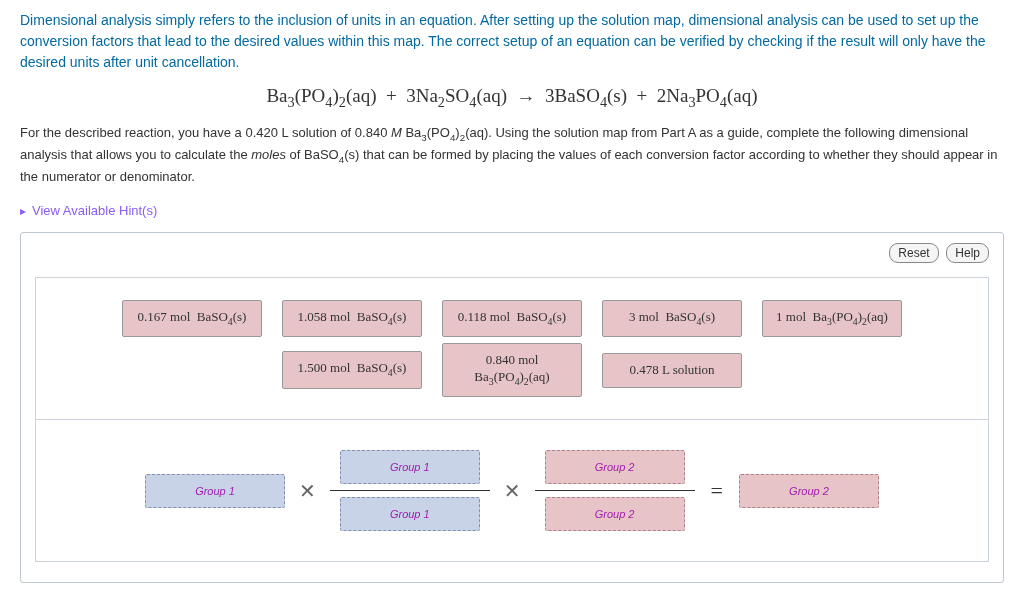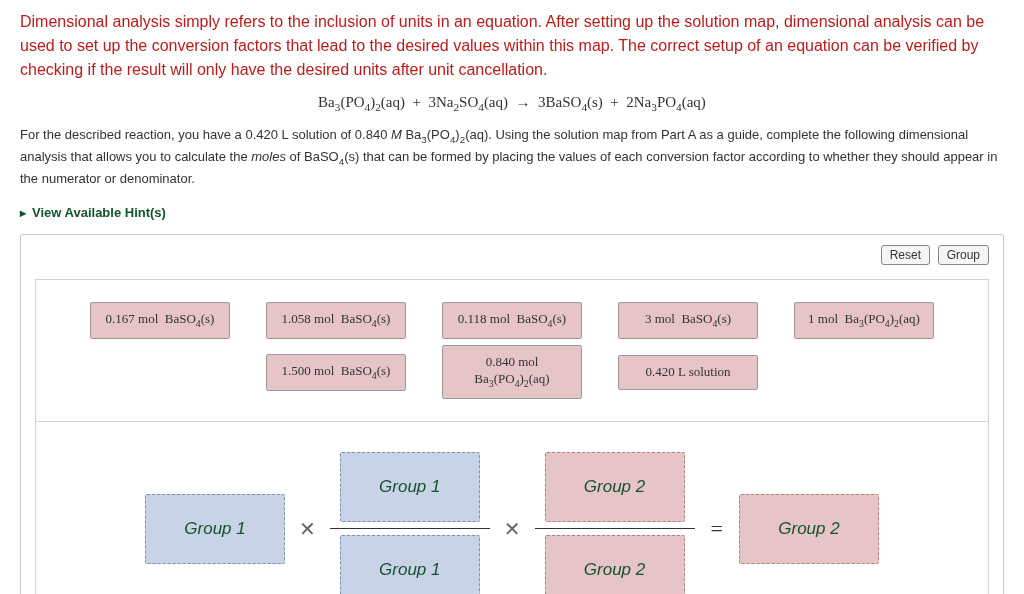--- a/index.html
+++ b/index.html
@@ -9,40 +9,40 @@
     font-family: Arial, Helvetica, sans-serif;
     font-size: 13px;
     color: #333;
     background: #fff;
   }
   .page {
     width: 1024px;
     padding: 10px 20px 20px 20px;
   }
   .intro-text {
-    font-size: 16px;
+    font-size: 14px;
     line-height: 1.5;
-    color: #b91c1c;
+    color: #0369a1;
     margin-bottom: 2px;
   }
   .equation {
     text-align: center;
     font-family: 'Times New Roman', serif;
-    font-size: 15px;
+    font-size: 19px;
     margin: 12px 0;
   }
   .instruction {
     font-size: 13px;
     line-height: 1.5;
     margin-bottom: 8px;
   }
   .bold { font-weight: bold; }
   .hints-link {
-    color: #14532d;
-    font-weight: bold;
+    color: #8b5cf6;
+    font-weight: normal;
     font-size: 13px;
     cursor: pointer;
     margin: 8px 0 14px 0;
     display: inline-block;
   }
   .hints-link::before {
     content: "▸";
     margin-right: 6px;
     font-size: 12px;
   }
@@ -52,39 +52,39 @@
     padding: 10px 14px 20px 14px;
     background: #fff;
   }
   .top-buttons {
     text-align: right;
     margin-bottom: 14px;
   }
   .btn {
     display: inline-block;
     border: 1px solid #888;
-    border-radius: 3px;
+    border-radius: 9px;
     padding: 2px 8px;
     font-size: 12px;
     background: #f5f5f5;
     cursor: pointer;
     margin-left: 4px;
   }
   .inner-box {
     border: 1px solid #ccd3da;
   }
   .source-area {
     border-bottom: 1px solid #ccd3da;
     padding: 16px 10px;
   }
   .row {
     display: flex;
     justify-content: center;
     align-items: center;
-    gap: 36px;
+    gap: 20px;
     margin: 6px 0;
   }
   .drag-item {
     background: #e6c4c8;
     border: 1px solid #999;
     border-radius: 2px;
     padding: 8px 12px;
     font-family: 'Times New Roman', serif;
     font-size: 13px;
     text-align: center;
@@ -96,27 +96,27 @@
     padding: 30px 10px 30px 10px;
     display: flex;
     justify-content: center;
     align-items: center;
     gap: 12px;
   }
   .drop-zone {
     background: #c8d3e8;
     border: 1px dashed #8090b0;
     border-radius: 2px;
-    padding: 24px 14px;
+    padding: 10px 14px;
     font-family: Arial, sans-serif;
     font-style: italic;
-    font-size: 17px;
+    font-size: 11px;
     text-align: center;
     min-width: 140px;
-    color: #14532d;
+    color: #a21caf;
   }
   .drop-zone.pink {
     background: #e6c4c8;
     border: 1px dashed #b08088;
   }
   .frac {
     display: flex;
     flex-direction: column;
     align-items: center;
     gap: 6px;
@@ -150,37 +150,37 @@
   <div class="equation">Ba<sub>3</sub>(PO<sub>4</sub>)<sub>2</sub>(aq) &nbsp;+&nbsp; 3Na<sub>2</sub>SO<sub>4</sub>(aq) &nbsp;→&nbsp; 3BaSO<sub>4</sub>(s) &nbsp;+&nbsp; 2Na<sub>3</sub>PO<sub>4</sub>(aq)</div>
 
   <div class="instruction">For the described reaction, you have a 0.420 L solution of 0.840 <i>M</i> Ba<sub>3</sub>(PO<sub>4</sub>)<sub>2</sub>(aq). Using the solution map from Part A as a guide, complete the following dimensional analysis that allows you to calculate the <i>moles</i> of BaSO<sub>4</sub>(s) that can be formed by placing the values of each conversion factor according to whether they should appear in the numerator or denominator.</div>
 
 
   <span class="hints-link">View Available Hint(s)</span>
 
   <div class="work-panel">
     <div class="top-buttons">
       <span class="btn">Reset</span>
-      <span class="btn">Group</span>
+      <span class="btn">Help</span>
     </div>
 
     <div class="inner-box">
 
       <div class="source-area">
         <div class="row">
           <div class="drag-item">0.167 mol &nbsp;BaSO<sub>4</sub>(s)</div>
           <div class="drag-item">1.058 mol &nbsp;BaSO<sub>4</sub>(s)</div>
           <div class="drag-item">0.118 mol &nbsp;BaSO<sub>4</sub>(s)</div>
           <div class="drag-item">3 mol &nbsp;BaSO<sub>4</sub>(s)</div>
           <div class="drag-item">1 mol &nbsp;Ba<sub>3</sub>(PO<sub>4</sub>)<sub>2</sub>(aq)</div>
         </div>
         <div class="row">
           <div class="drag-item">1.500 mol &nbsp;BaSO<sub>4</sub>(s)</div>
           <div class="drag-item">0.840 mol<br>Ba<sub>3</sub>(PO<sub>4</sub>)<sub>2</sub>(aq)</div>
-          <div class="drag-item">0.420 L solution</div>
+          <div class="drag-item">0.478 L solution</div>
         </div>
       </div>
 
       <div class="target-area">
         <div class="drop-zone">Group 1</div>
         <span class="op">✕</span>
         <div class="frac">
           <div class="drop-zone">Group 1</div>
           <div class="frac-line"></div>
           <div class="drop-zone">Group 1</div>

